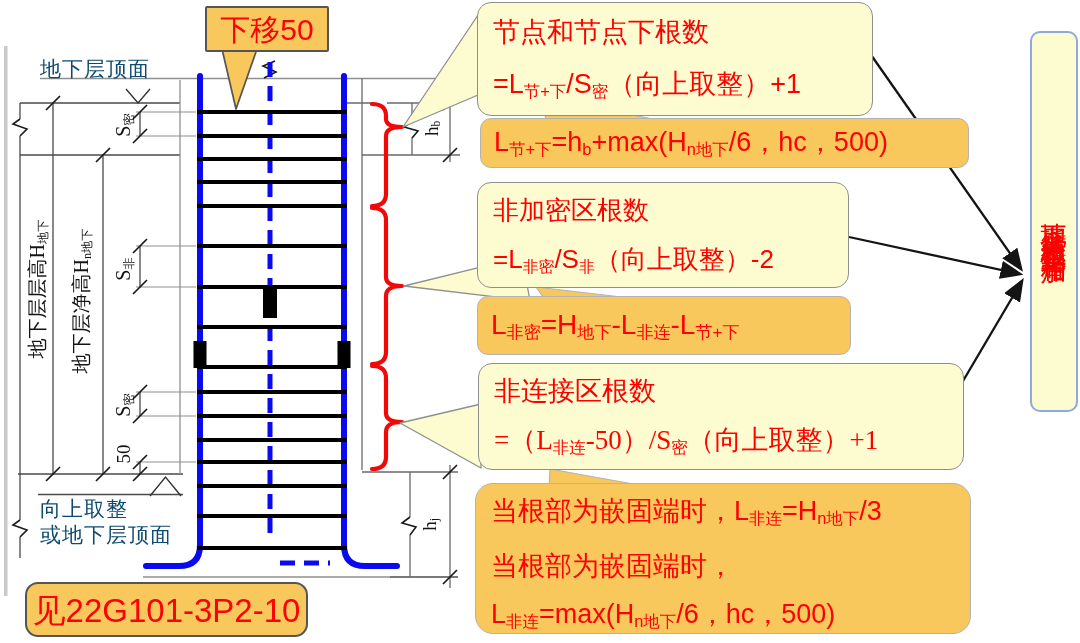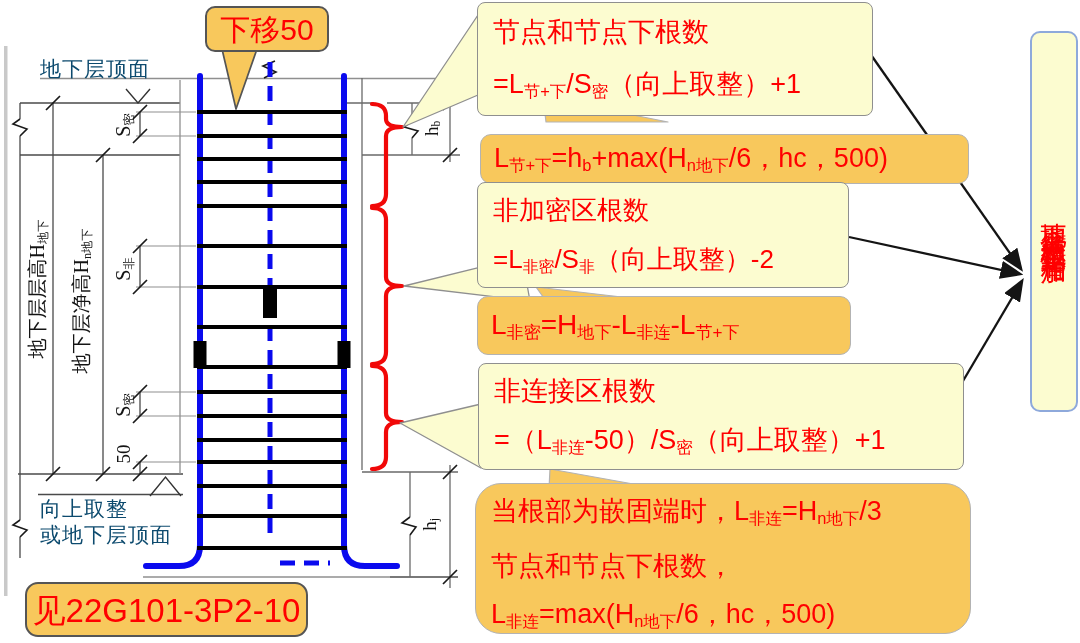--- a/index.html
+++ b/index.html
@@ -4,23 +4,23 @@
 <style>
   html,body{margin:0;padding:0;background:#ffffff;}
   .stage{position:relative;width:1080px;height:643px;background:#ffffff;overflow:hidden;
          font-family:"Liberation Sans",sans-serif;}
   .stage svg{position:absolute;left:0;top:0;z-index:1;}
   .txt{position:absolute;z-index:2;}
   .cjk-label{font-family:"Liberation Serif",serif;color:#0c4a6e;font-size:21px;letter-spacing:1px;white-space:nowrap;}
   .lab-rot{position:absolute;z-index:2;font-family:"Liberation Serif",serif;color:#141414;
            white-space:nowrap;text-align:center;transform:rotate(-90deg);transform-origin:50% 50%;}
   .callout{position:absolute;z-index:2;box-sizing:border-box;color:#ff0000;white-space:nowrap;}
-  .pale{background:#FCFCD0;border:1.5px solid #8f8f8f;border-radius:8px;}
+  .pale{background:#FCFCD0;border:1.5px solid #8f8f8f;border-radius:14px;}
   .orangebox{background:#F8C85C;border:1.5px solid #b3b3b3;border-radius:11px;}
-  .note{background:#F8C85C;border:2px solid #555;border-radius:10px;text-align:center;}
+  .note{background:#F8C85C;border:2px solid #555;border-radius:2px;text-align:center;}
   .sub{font-size:61%;vertical-align:-0.25em;}
   .co-line{white-space:nowrap;}
   .v-box{display:flex;justify-content:center;align-items:center;}
   .v-text{writing-mode:vertical-rl;text-orientation:upright;font-size:26px;letter-spacing:3px;line-height:1;color:#ff0000;}
 </style>
 </head>
 <body>
 
 <div class="stage">
 
@@ -123,41 +123,41 @@
   </div>
   <div class="callout note" style="left:25px;top:582px;width:283px;height:55px;font-size:33px;line-height:53px;border-radius:13px;">
     <span>见22G101-3P2-10</span>
   </div>
 
   <div class="callout pale" style="left:477px;top:2px;width:396px;height:114px;font-size:27px;line-height:52px;padding:3px 15px;">
     <div class="co-line">节点和节点下根数</div>
     <div class="co-line"><span>=L</span><span class="sub">节+下</span><span>/S</span><span class="sub">密</span><span>（向上取整）+1</span></div>
   </div>
 
-  <div class="callout orangebox" style="left:480px;top:134px;width:489px;height:50px;font-size:27px;line-height:47px;padding:0 13px;">
+  <div class="callout orangebox" style="left:480px;top:118px;width:489px;height:50px;font-size:27px;line-height:47px;padding:0 13px;">
     <div class="co-line"><span>L</span><span class="sub">节+下</span><span>=h</span><span class="sub">b</span><span>+max(H</span><span class="sub">n地下</span><span>/6，hc，500)</span></div>
   </div>
 
   <div class="callout pale" style="left:477px;top:182px;width:372px;height:106px;font-size:26px;line-height:49px;padding:3px 15px;">
     <div class="co-line">非加密区根数</div>
     <div class="co-line"><span>=L</span><span class="sub">非密</span><span>/S</span><span class="sub">非</span><span>（向上取整）-2</span></div>
   </div>
 
   <div class="callout orangebox" style="left:477px;top:296px;width:374px;height:59px;font-size:28px;line-height:56px;padding:0 13px;">
     <div class="co-line"><span>L</span><span class="sub">非密</span><span>=H</span><span class="sub">地下</span><span>-L</span><span class="sub">非连</span><span>-L</span><span class="sub">节+下</span></div>
   </div>
 
-  <div class="callout pale" style="left:478px;top:363px;width:486px;height:107px;font-size:27px;line-height:49px;padding:3px 15px;">
+  <div class="callout pale" style="left:478px;top:363px;width:486px;height:107px;font-size:27px;line-height:49px;padding:3px 15px;font-family:Liberation Serif, serif;">
     <div class="co-line">非连接区根数</div>
     <div class="co-line"><span>=（L</span><span class="sub">非连</span><span>-50）/S</span><span class="sub">密</span><span>（向上取整）+1</span></div>
   </div>
 
-  <div class="callout orangebox" style="left:475px;top:483px;width:496px;height:151px;font-size:27px;line-height:48px;padding:3px 15px;border-radius:26px;">
+  <div class="callout orangebox" style="left:475px;top:483px;width:496px;height:151px;font-size:27px;line-height:48px;padding:3px 15px;border-radius:18px;">
     <div class="co-line"><span>当根部为嵌固端时，L</span><span class="sub">非连</span><span>=H</span><span class="sub">n地下</span><span>/3</span></div>
-    <div class="co-line"><span>节点和节点下根数，</span></div>
+    <div class="co-line"><span>当根部为嵌固端时，</span></div>
     <div class="co-line"><span>L</span><span class="sub">非连</span><span>=max(H</span><span class="sub">n地下</span><span>/6，hc，500)</span></div>
   </div>
 
   <div class="callout pale v-box" style="left:1030px;top:31px;width:48px;height:381px;border:2px solid #8EA9DB;border-radius:10px;">
     <span class="v-text">地下层箍筋总根数是三者相加</span>
   </div>
 
 </div>
 
 </body></html>

